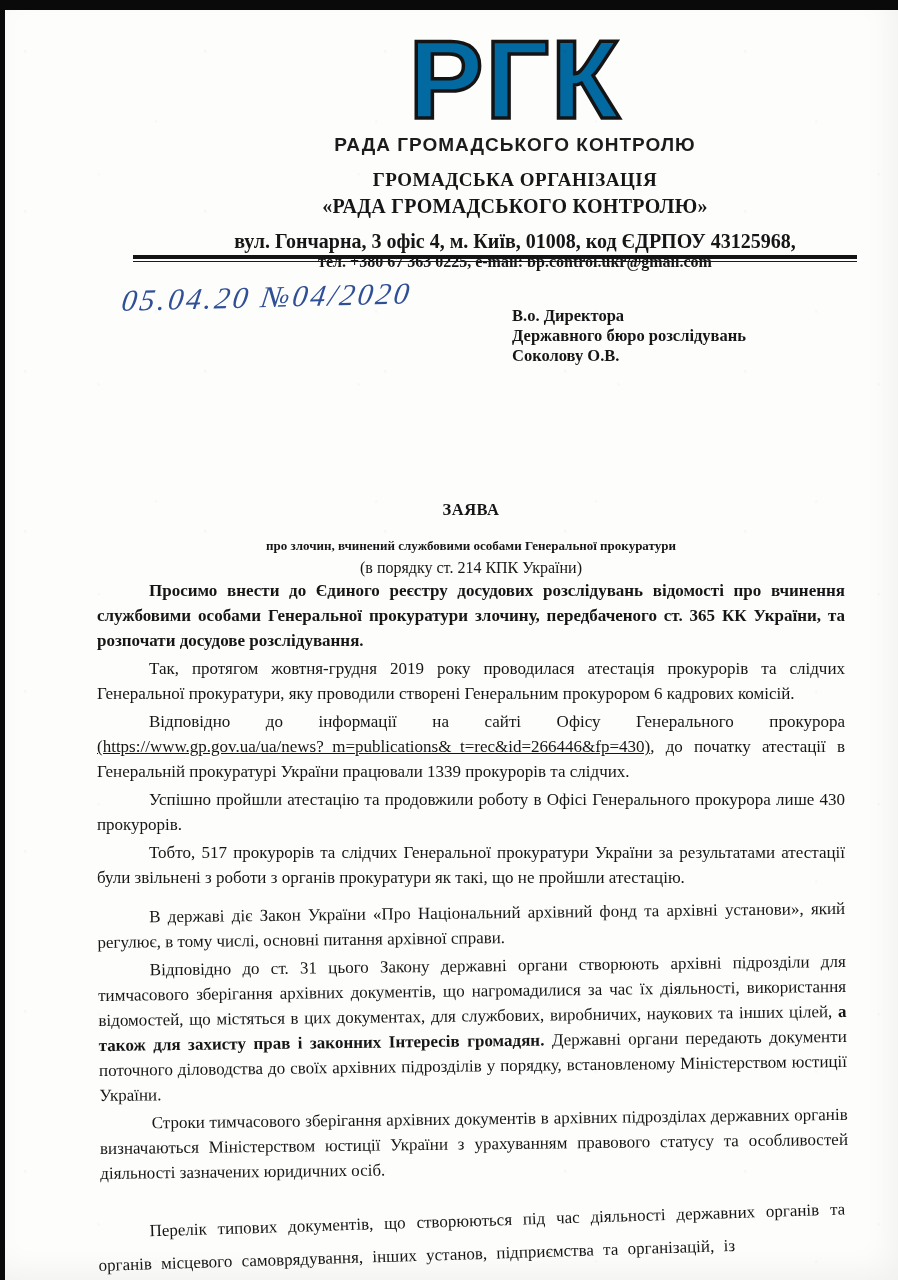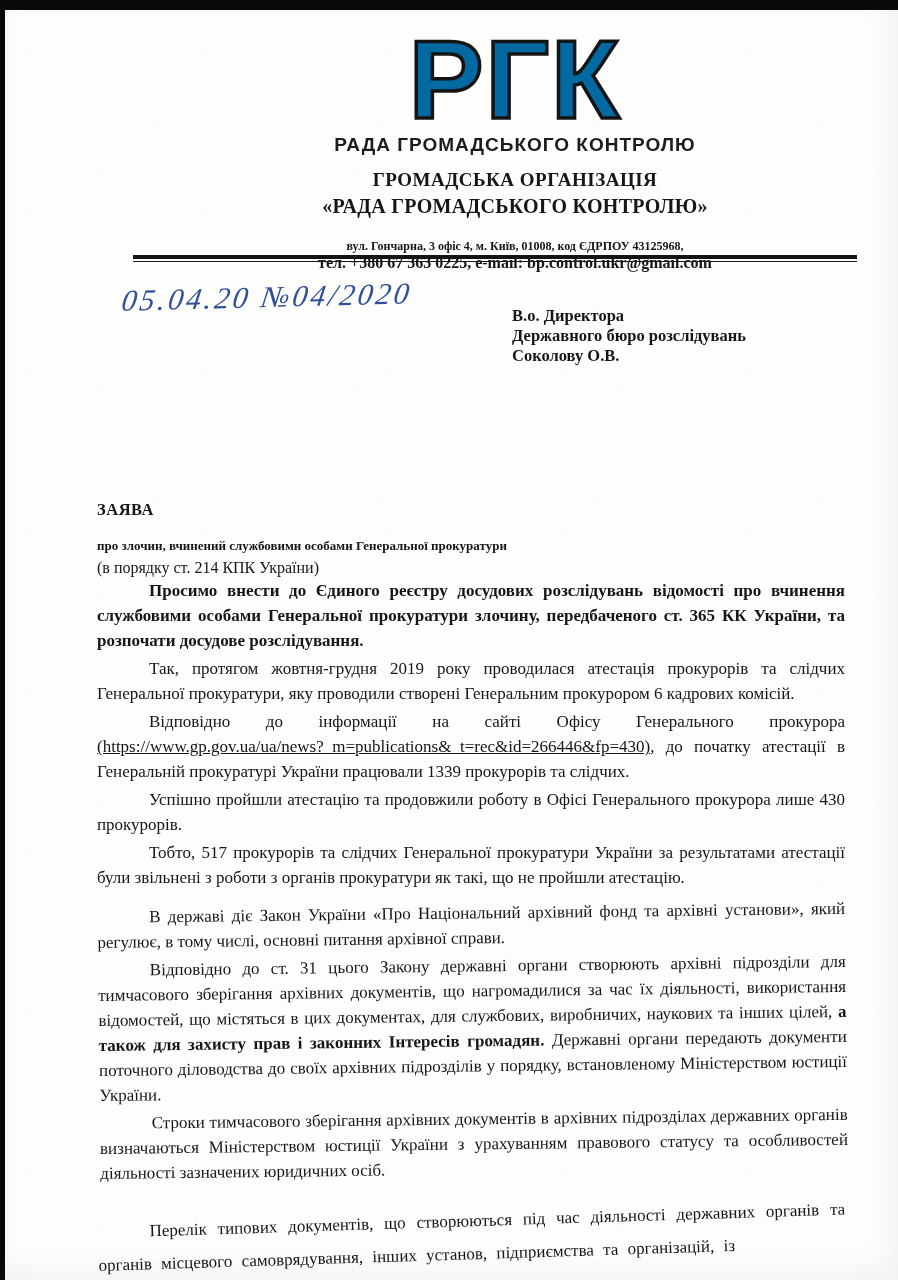--- a/index.html
+++ b/index.html
@@ -37,21 +37,21 @@
     color:#0369a1;
     -webkit-text-stroke:3.5px #141414;
   }
   .logo-tagline{
     font-family:"Liberation Sans", sans-serif;
     font-weight:bold;font-size:19px;letter-spacing:1px;
     margin-top:3px;color:#1c1c1c;
   }
   .org-type{font-weight:bold;font-size:19px;margin-top:13px;letter-spacing:.5px;}
   .org-name{font-weight:bold;font-size:20px;margin-top:4px;letter-spacing:.3px;}
-  .org-address{font-weight:bold;font-size:12px;margin-top:21px;}
+  .org-address{font-weight:bold;font-size:20px;margin-top:12px;}
   .org-contacts{font-weight:bold;font-size:16px;}
   .head-rule{
     position:absolute;top:255px;left:133px;width:724px;height:2px;
     border-top:4px solid #141414;border-bottom:1.5px solid #1a1a1a;
   }
   .hand-date{
     position:absolute;left:122px;top:280px;
     color:#2f4f97;
     font-style:italic;
     font-size:30px;
@@ -59,21 +59,21 @@
     transform:rotate(-1.5deg) skewX(-10deg);
     white-space:nowrap;
   }
   .recipients{
     position:absolute;left:512px;top:280px;
     font-weight:bold;font-size:16.5px;line-height:20px;
   }
   .recipient-group-2{margin-top:26px;}
   .doc-title{
     position:absolute;top:500px;left:97px;width:748px;
-    text-align:left;line-height:20px;
+    text-align:center;line-height:20px;
   }
   .title-1{font-weight:bold;font-size:16.5px;letter-spacing:.5px;}
   .title-2{font-weight:bold;font-size:13px;margin-top:16px;}
   .title-3{font-size:16px;margin-top:2px;}
   .body-text{
     position:absolute;top:578px;left:97px;width:748px;
   }
   .body-text p{
     margin:0 0 3px 0;
     text-indent:52px;

